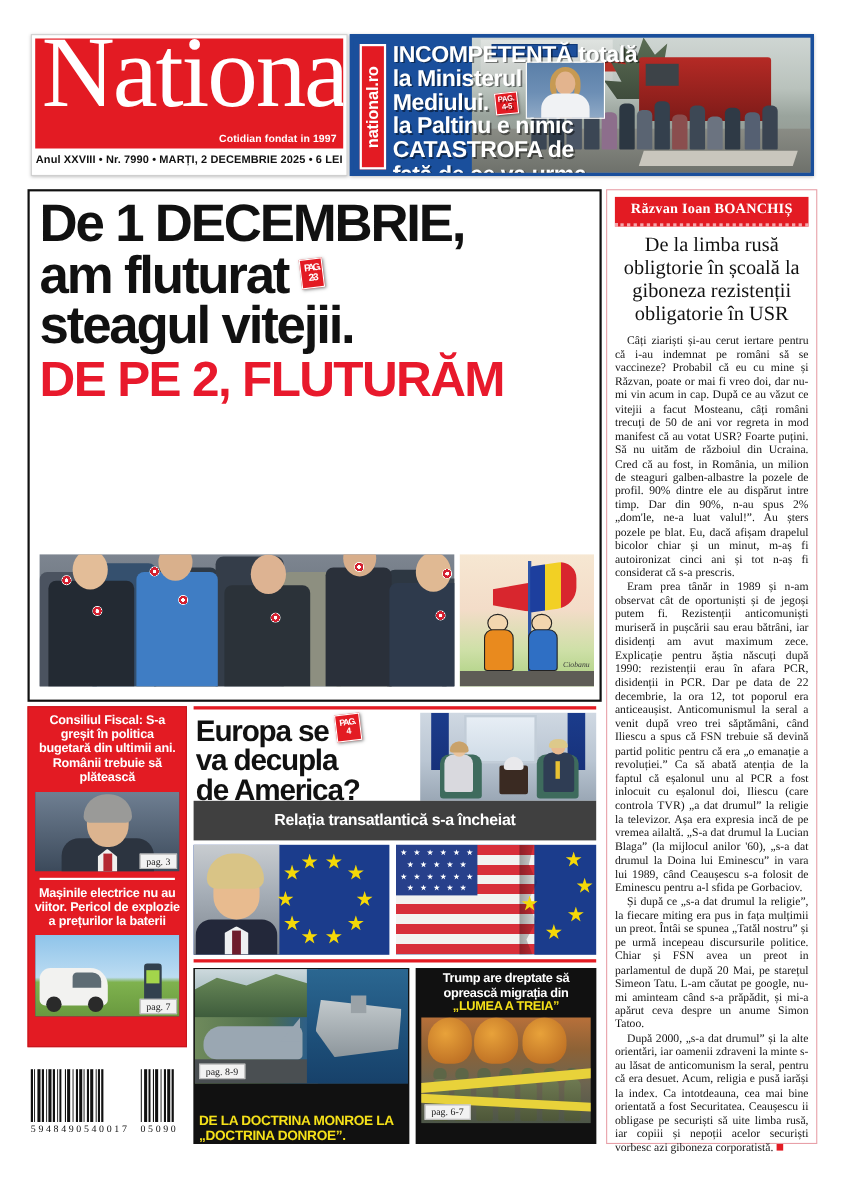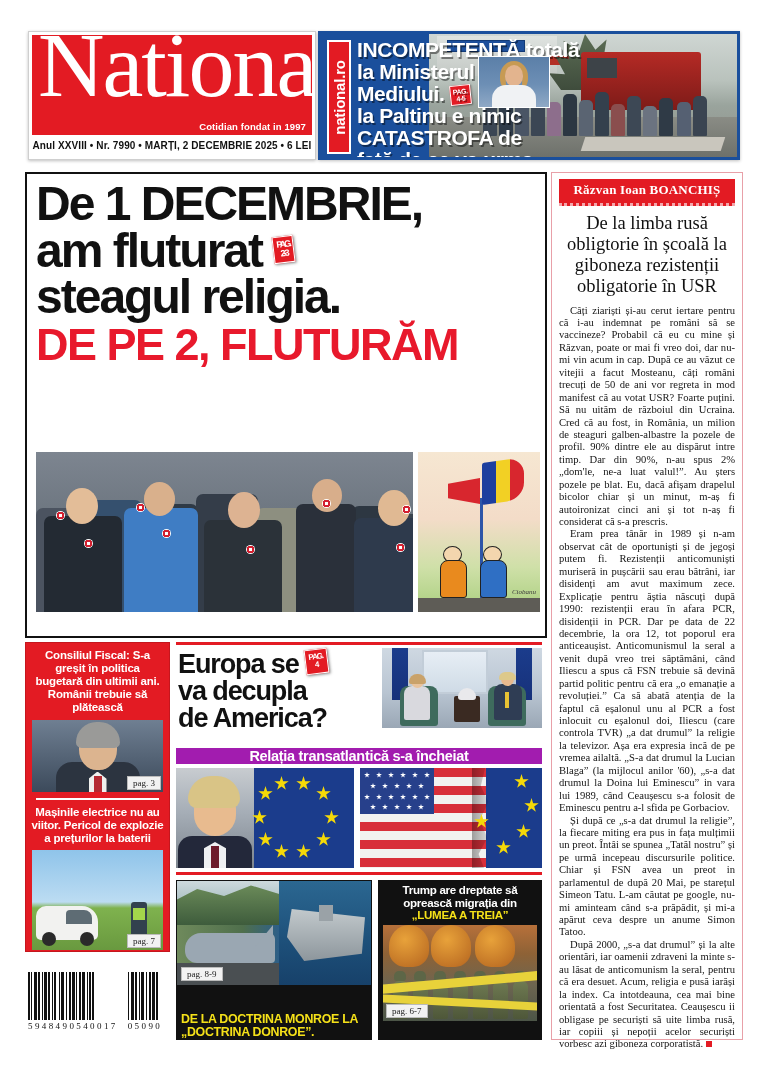--- a/index.html
+++ b/index.html
@@ -209,22 +209,22 @@
     font-size: 9px; font-weight: bold; line-height: 1.05;
     padding: 3px 3px; border: 1px solid #fff;
     box-shadow: 1px 1px 3px rgba(0,0,0,.5);
     transform: rotate(-7deg);
     vertical-align: 10px;
     text-align: center;
   }
   .pagbadge-big i { display: block; font-style: normal; }
 
   .photo-row {
-    position: absolute; left: 9px; bottom: 24px;
-    width: 504px; height: 160px;
+    position: absolute; left: 9px; bottom: 12px;
+    width: 504px; height: 120px;
     display: flex; gap: 5px;
   }
   .photo-officials {
     flex: 1 1 auto;
     position: relative; overflow: hidden;
     background: linear-gradient(180deg,#7d8590 0%,#6d7680 40%,#58616b 100%);
   }
   .po-crowd { position: absolute; left: 0; top: 0; width: 100%; height: 100%; }
   .po-fig { position: absolute; bottom: 0; border-radius: 7px 7px 0 0; }
   .po-head { position: absolute; border-radius: 50%; }
@@ -416,22 +416,22 @@
   .eup-pers2-hair { position:absolute; right:26px; bottom:48px; width:17px; height:8px;
                     border-radius:8px 8px 2px 2px; background:#ddc98a; }
   .eup-tie { position:absolute; right:33px; bottom:20px; width:4px; height:16px;
              background:#e8c233; }
   .eup-table { position:absolute; left:72px; bottom:6px; width:26px; height:26px;
                background:#3a2a22; border-radius:2px; }
   .eup-plant { position:absolute; left:76px; bottom:28px; width:18px; height:12px;
                background:#e9e9ec; border-radius:9px 9px 3px 3px; }
   .eu-strip {
     position: absolute; left: 0; bottom: 0;
-    width: 100%; height: 16px;
-    background: #a21caf;
+    width: 100%; height: 36px;
+    background: #404040;
     color: #fff;
     display: flex; align-items: center; justify-content: center;
     font-weight: bold; font-size: 14.5px; letter-spacing: -.3px;
   }
 
   
   .flagsrow {
     position: absolute; left: 176px; top: 768px;
     width: 366px; height: 100px;
     display: flex; gap: 6px;
@@ -622,21 +622,21 @@
       </div>
     </div>
   </div>
 
   <div class="mainframe">
     <div class="head-black">
       <span class="l">De 1 DECEMBRIE,</span>
       <span class="l"><span>am fluturat</span>
         <span class="pagbadge-big"><i>PAG.</i><i>2-3</i></span>
       </span>
-      <span class="l">steagul religia.</span>
+      <span class="l">steagul vitejii.</span>
     </div>
     <div class="head-red">
       <span class="l">DE PE 2, FLUTURĂM</span>
     </div>
 
     <div class="photo-row">
       <div class="photo-officials">
         <div class="po-crowd">
 
           <i class="po-fig" style="left:0px;  width:52px; height:104px; background:#4b5360;"></i>
@@ -712,21 +712,21 @@
           <i class="p1-shirt"></i>
           <i class="p1-tie"></i>
         <i class="p1-head"></i>
           <i class="p1-hair"></i>
         <span class="sb-pag">pag. 3</span>
       </div>
       <div class="sb-div"></div>
     </div>
     <div>
       <div class="sb-title">Mașinile electrice nu au viitor. Pericol de explozie a prețurilor la baterii</div>
-      <div class="sb-photo" style="height:100px;">
+      <div class="sb-photo" style="height:74px;">
         <i class="p2-sky"></i>
         <i class="p2-car"></i>
           <i class="p2-win"></i>
         <i class="p2-wheel" style="left:10px;"></i>
           <i class="p2-wheel" style="left:48px;"></i>
         <i class="p2-chg"></i>
           <i class="p2-chg2"></i>
         <span class="sb-pag">pag. 7</span>
       </div>
     </div>

